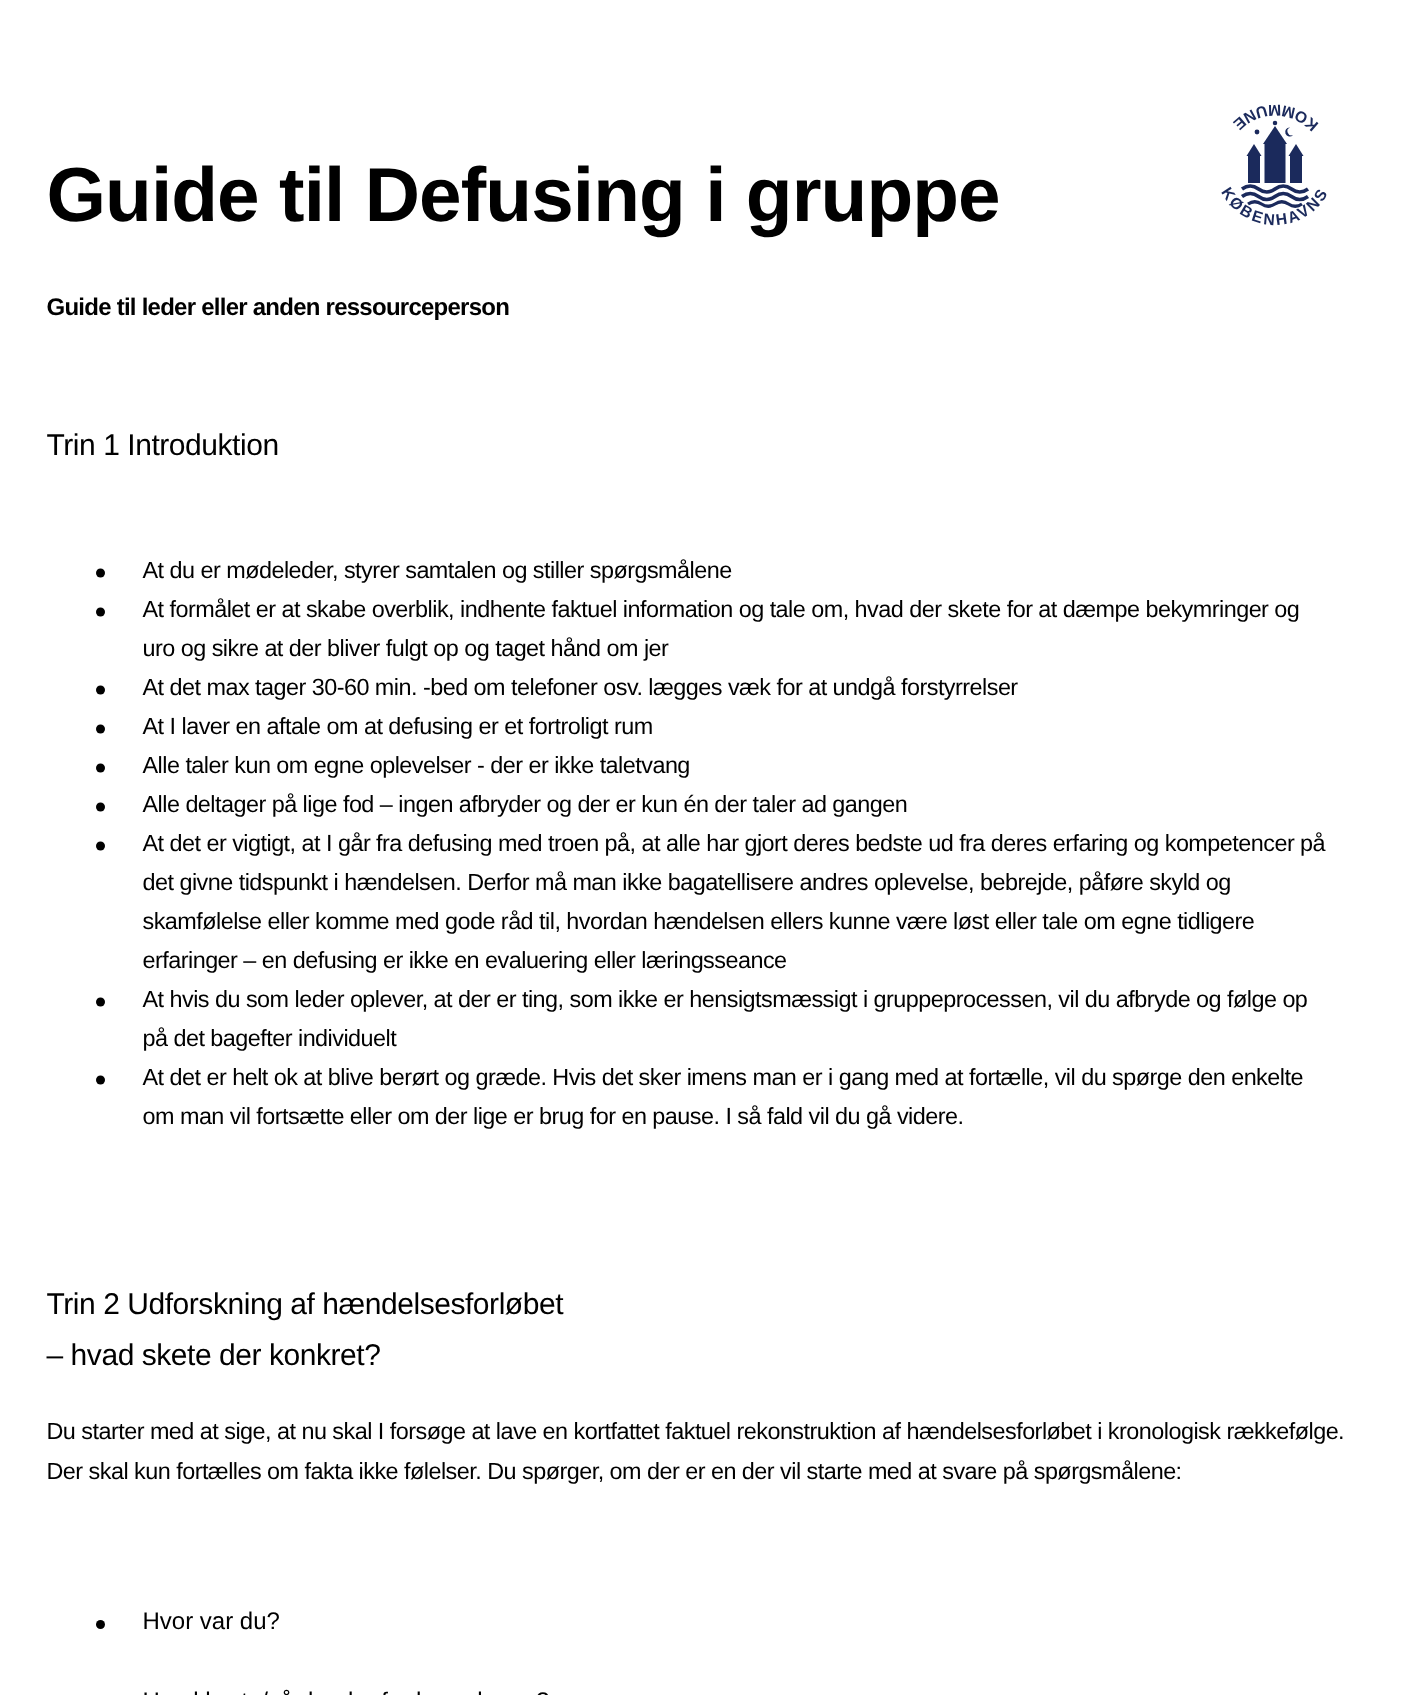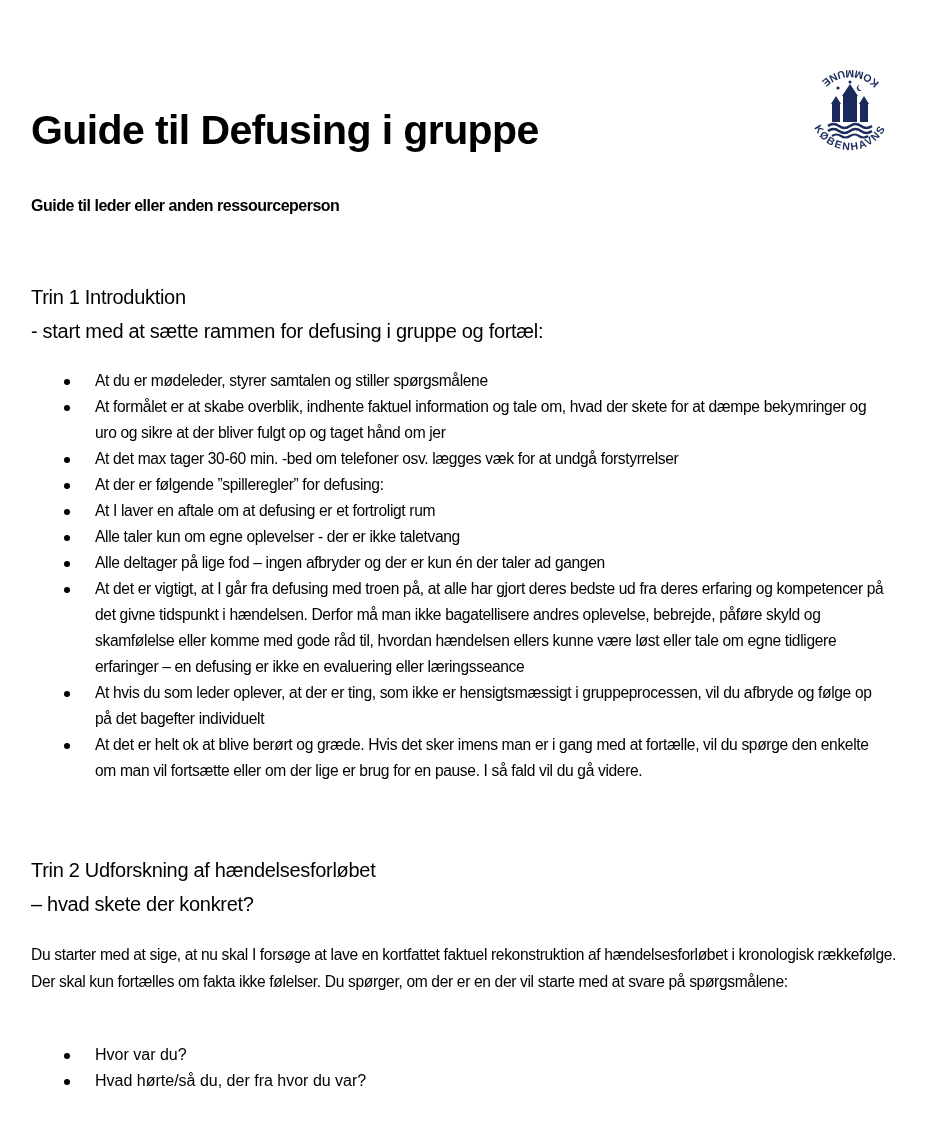--- a/index.html
+++ b/index.html
@@ -3,21 +3,21 @@
 <meta charset="utf-8">
 <style>
   html, body { margin: 0; padding: 0; background: #ffffff; }
   body {
     width: 936px; height: 1130px; position: relative; overflow: hidden;
     font-family: "Liberation Sans", sans-serif; color: #000;
   }
   .logo { position: absolute; left: 800px; top: 60px; width: 100px; height: 100px; }
   .title {
     position: absolute; left: 31px; top: 104px; margin: 0;
-    font-size: 41px; font-weight: bold; letter-spacing: -0.6px; line-height: 52px;
+    font-size: 51px; font-weight: bold; letter-spacing: -0.6px; line-height: 52px;
   }
   .subtitle {
     position: absolute; left: 31px; top: 190px; margin: 0;
     font-size: 16px; font-weight: bold; letter-spacing: -0.5px; line-height: 32px;
   }
   .h-step {
     position: absolute; left: 31px; margin: 0; font-weight: normal;
     font-size: 20px; line-height: 34px; letter-spacing: -0.3px;
   }
   .h-step1 { top: 280px; }
@@ -29,21 +29,21 @@
   .list li {
     position: relative; padding-left: 95px; padding-right: 50px;
     font-size: 15.6px; line-height: 26px; letter-spacing: -0.35px;
   }
   .list li .bullet {
     position: absolute; left: 64px; top: 11px; width: 6px; height: 6px;
     border-radius: 50%; background: #000;
   }
   .list1 { top: 368px; }
   .list2 { top: 1042px; }
-  .list2 li { font-size: 16px; letter-spacing: 0; }
+  .list2 li { font-size: 16px; letter-spacing: 0; margin-top: 27px; }
   .para {
     position: absolute; left: 31px; top: 942px; width: 870px; margin: 0;
     font-size: 15.6px; line-height: 26.5px; letter-spacing: -0.35px;
   }
 </style>
 </head>
 <body>
 
 <div class="logo">
   <svg viewBox="0 0 100 100" width="100" height="100">
@@ -74,28 +74,26 @@
       <path d="M32 76 q4.5 -3 9 0 t9 0 t9 0 t9 0" stroke="#1b2a5c" stroke-width="2.2" fill="none"></path>
     </g>
   </svg>
 </div>
 
 <h1 class="title">Guide til Defusing i gruppe</h1>
 <h2 class="subtitle">Guide til leder eller anden ressourceperson</h2>
 
 <div class="h-step h-step1">
   <div>Trin 1 Introduktion</div>
-  <div>- start med at sætte rammen for defusing i gruppe og fortæl:</div>
 </div>
 
 <ul class="list list1">
   <li><span class="bullet"></span><span>At du er mødeleder, styrer samtalen og stiller spørgsmålene</span></li>
   <li><span class="bullet"></span><span>At formålet er at skabe overblik, indhente faktuel information og tale om, hvad der skete for at dæmpe bekymringer og uro og sikre at der bliver fulgt op og taget hånd om jer</span></li>
   <li><span class="bullet"></span><span>At det max tager 30-60 min. -bed om telefoner osv. lægges væk for at undgå forstyrrelser</span></li>
-  <li><span class="bullet"></span><span>At der er følgende ”spilleregler” for defusing:</span></li>
   <li><span class="bullet"></span><span>At I laver en aftale om at defusing er et fortroligt rum</span></li>
   <li><span class="bullet"></span><span>Alle taler kun om egne oplevelser - der er ikke taletvang</span></li>
   <li><span class="bullet"></span><span>Alle deltager på lige fod – ingen afbryder og der er kun én der taler ad gangen</span></li>
   <li><span class="bullet"></span><span>At det er vigtigt, at I går fra defusing med troen på, at alle har gjort deres bedste ud fra deres erfaring og kompetencer på det givne tidspunkt i hændelsen. Derfor må man ikke bagatellisere andres oplevelse, bebrejde, påføre skyld og skamfølelse eller komme med gode råd til, hvordan hændelsen ellers kunne være løst eller tale om egne tidligere erfaringer – en defusing er ikke en evaluering eller læringsseance</span></li>
   <li><span class="bullet"></span><span>At hvis du som leder oplever, at der er ting, som ikke er hensigtsmæssigt i gruppeprocessen, vil du afbryde og følge op på det bagefter individuelt</span></li>
   <li><span class="bullet"></span><span>At det er helt ok at blive berørt og græde. Hvis det sker imens man er i gang med at fortælle, vil du spørge den enkelte om man vil fortsætte eller om der lige er brug for en pause. I så fald vil du gå videre.</span></li>
 </ul>
 
 <div class="h-step h-step2">
   <div>Trin 2 Udforskning af hændelsesforløbet</div>

